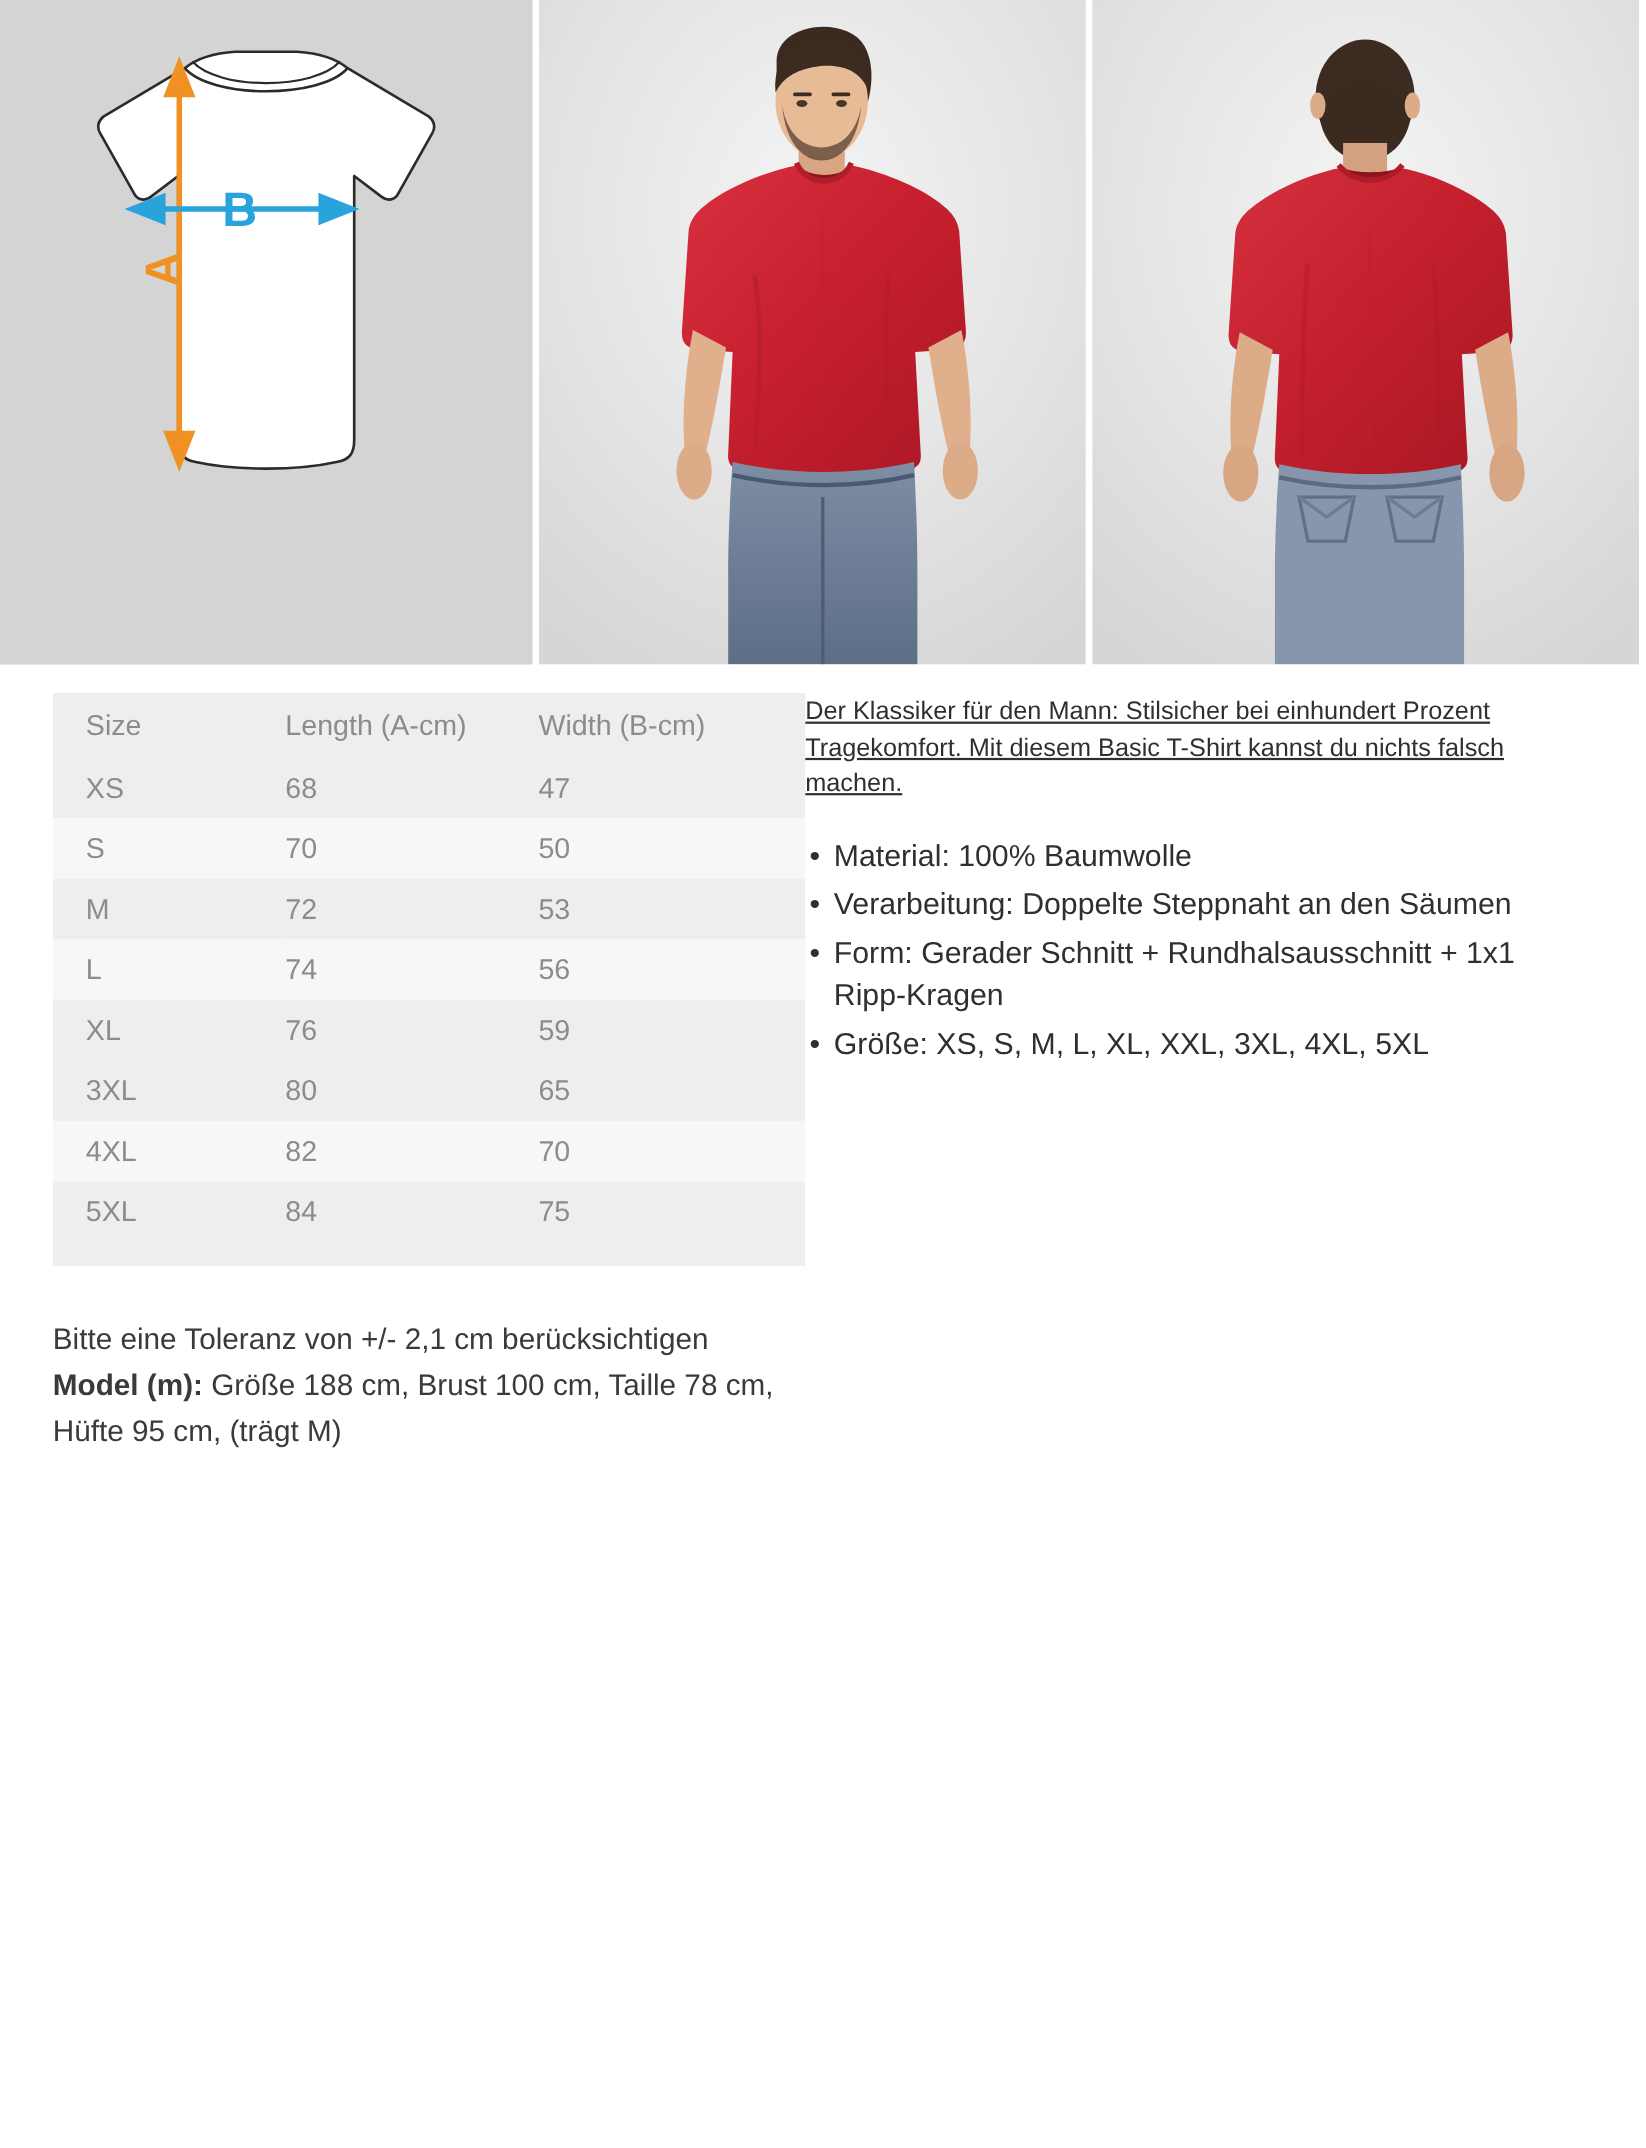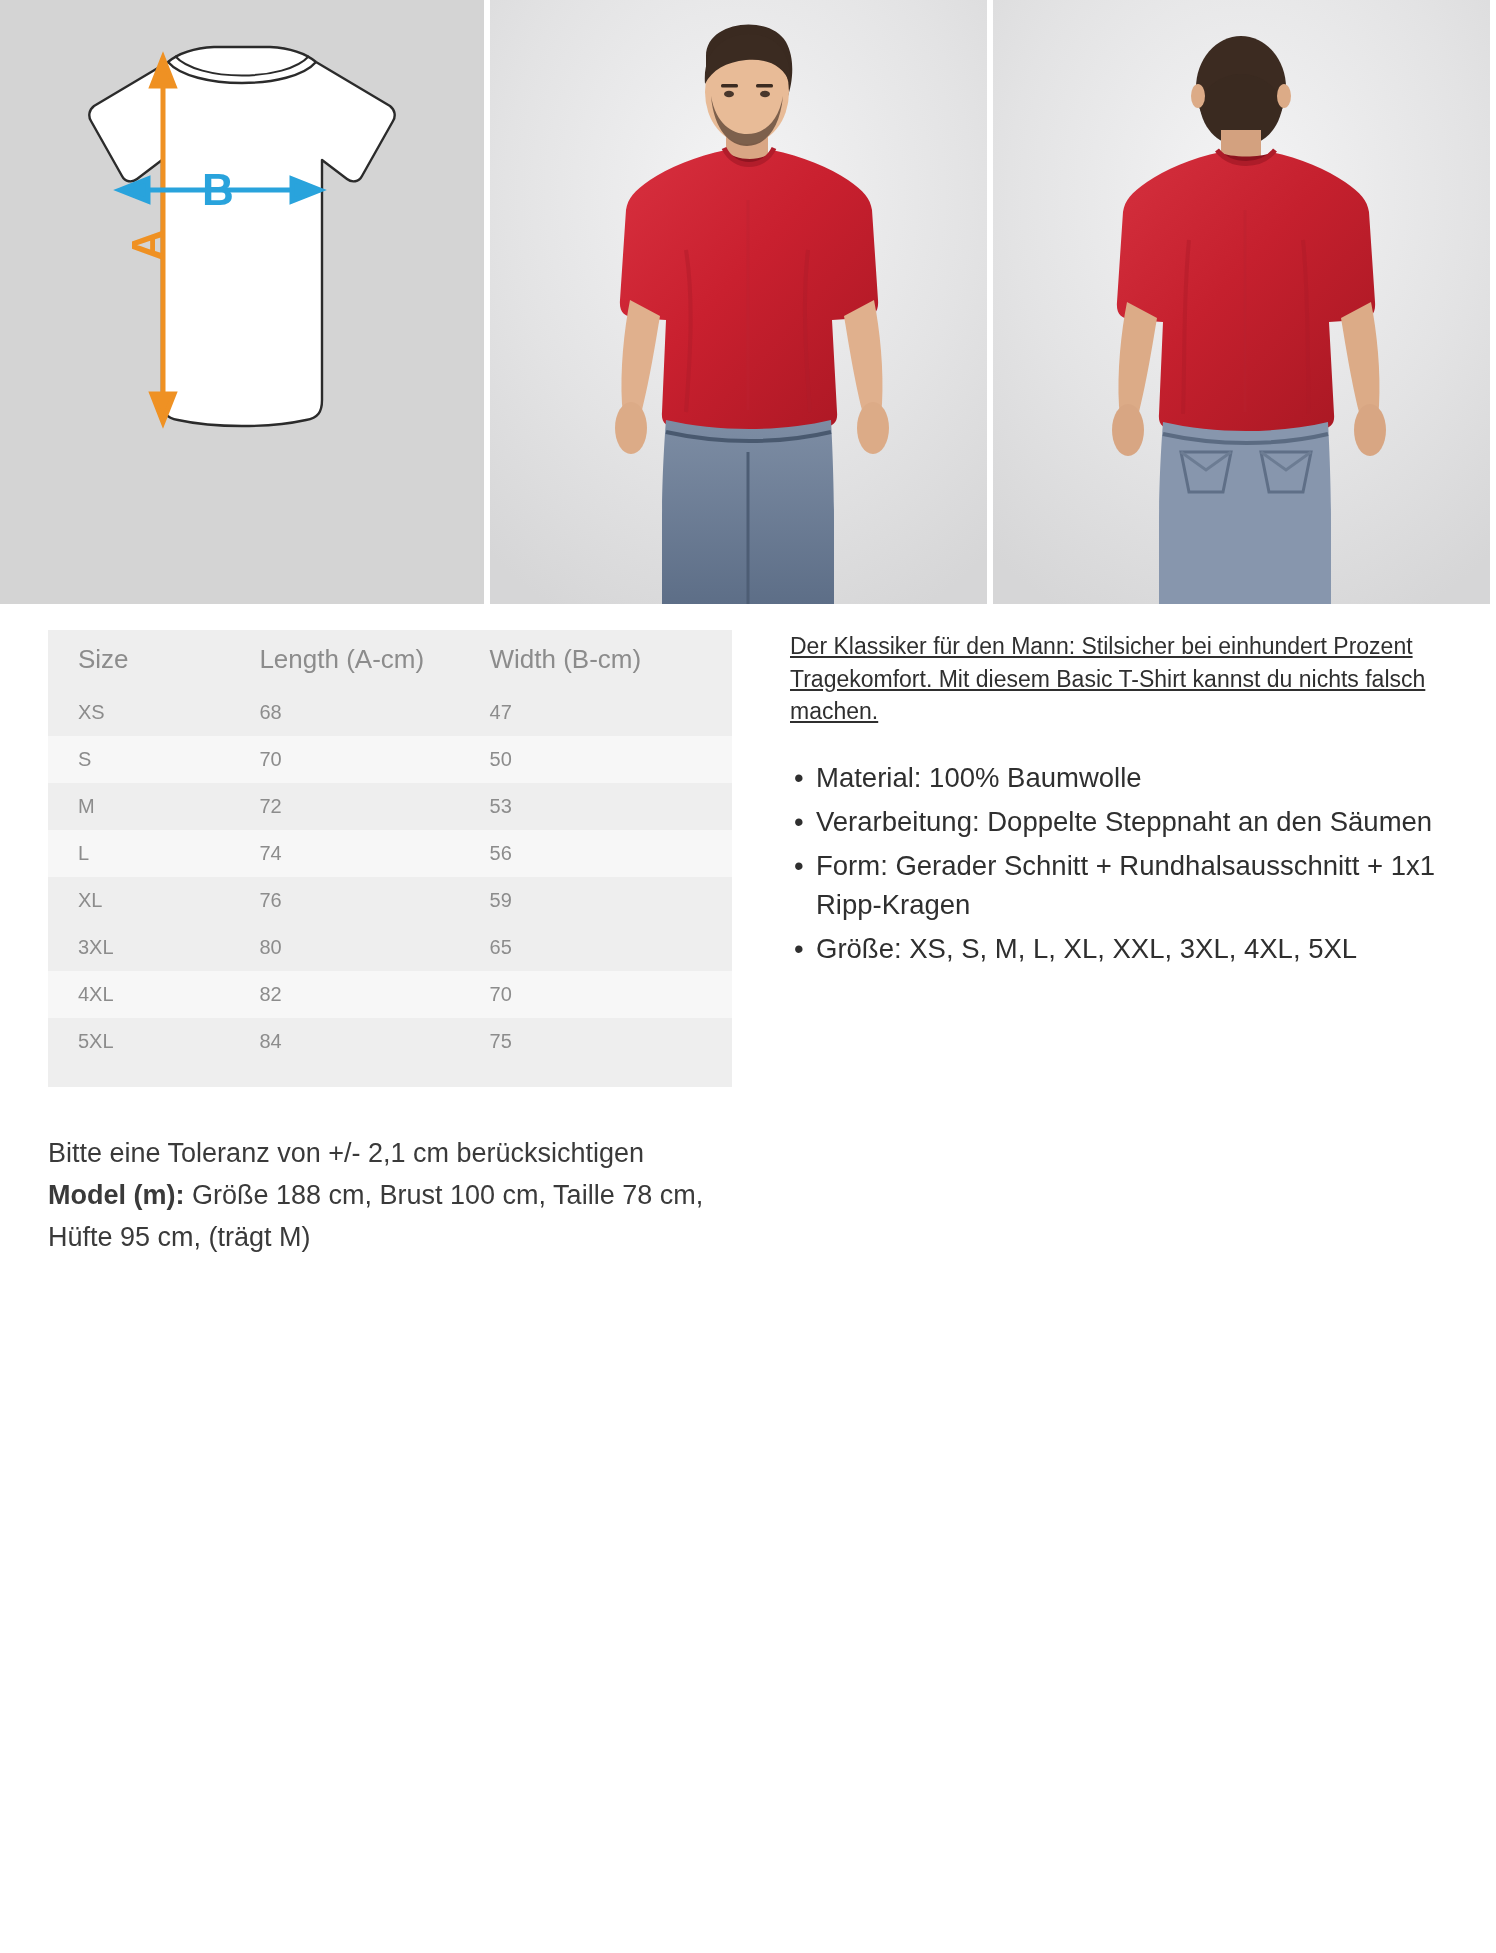--- a/index.html
+++ b/index.html
@@ -41,42 +41,41 @@
   
   .photo {
     position: absolute;
     inset: 0;
   }
 
   
   .content {
     display: flex;
     padding: 26px 48px 0 48px;
-    gap: 58px;
   }
   .left-col { width: 684px; }
   .right-col { width: 660px; }
 
   table.size-table {
     border-collapse: collapse;
     width: 684px;
     font-size: 26px;
     color: #8c8c8c;
   }
   table.size-table th {
     font-weight: normal;
     text-align: left;
     padding: 14px 0 14px 30px;
     font-size: 26px;
     color: #8c8c8c;
     background: #eeeeee;
   }
   table.size-table td {
     padding: 12px 0 12px 30px;
-    font-size: 20px;
+    font-size: 26px;
     color: #8c8c8c;
     background: #eeeeee;
   }
   table.size-table tr.alt td {
     background: #f7f7f7;
   }
   table.size-table .col-size { width: 190px; }
   table.size-table .col-len  { width: 240px; }
   table.size-table .col-wid  { width: 254px; }
   table.size-table th.col-len, table.size-table td.col-len,

